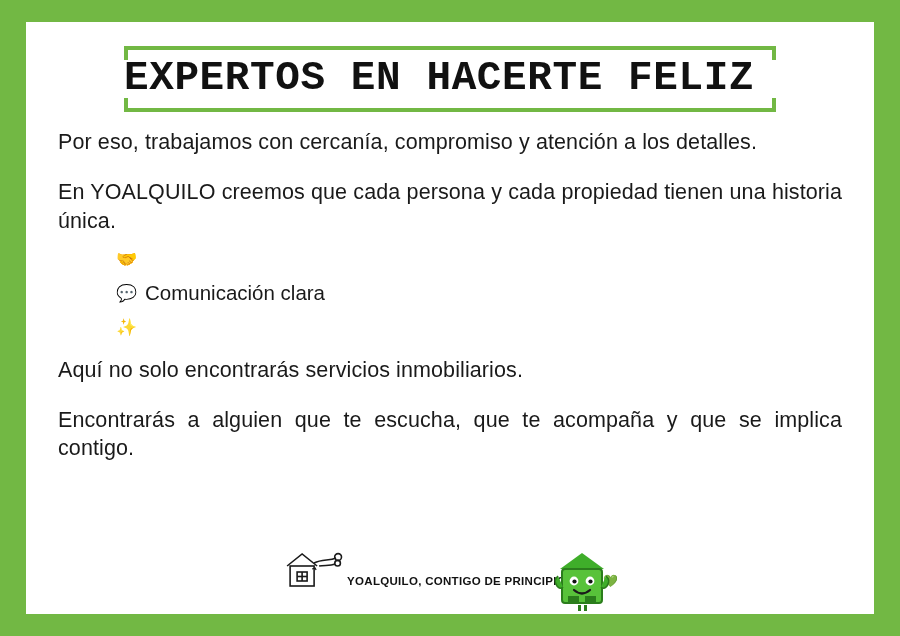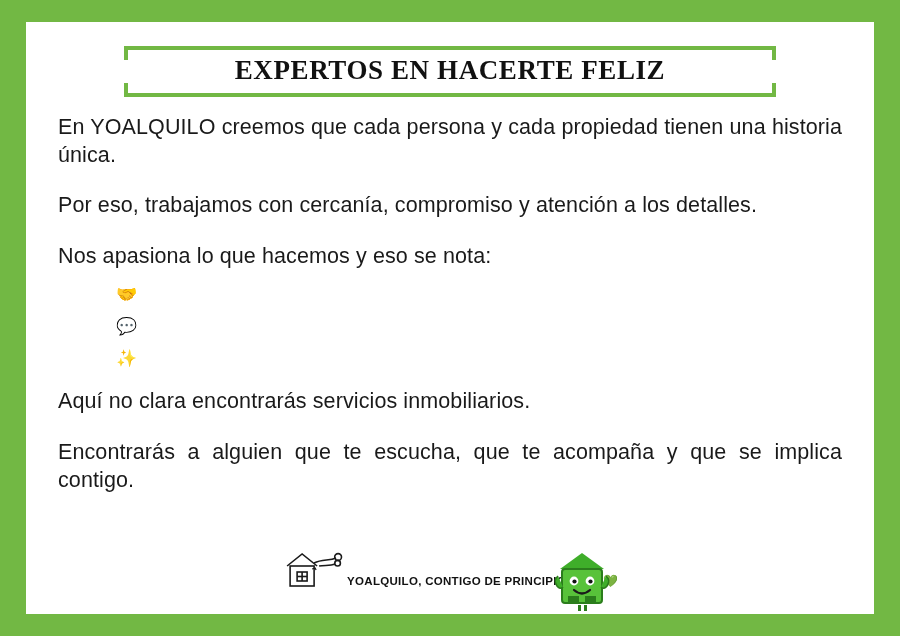--- a/index.html
+++ b/index.html
@@ -45,25 +45,25 @@
     position: absolute;
     width: 4px;
     height: 14px;
     background: #72b844;
   }
   .rule.top::before { left: 0; top: 0; }
   .rule.top::after { right: 0; top: 0; }
   .rule.bottom::before { left: 0; bottom: 0; }
   .rule.bottom::after { right: 0; bottom: 0; }
   h1.title {
-    font-family: Liberation Serif, serif;
+    font-family: Liberation Mono, monospace;
     font-weight: bold;
-    font-size: 27px;
+    font-size: 41px;
     letter-spacing: 0.6px;
-    text-align: center;
+    text-align: left;
     color: #111111;
     margin: 6px 0 7px 0;
     line-height: 1.1;
   }
   
   .body-copy {
     margin-top: 16px;
     color: #1a1a1a;
   }
   p.para {
@@ -149,37 +149,37 @@
 <div class="poster">
   <div class="inner">
 
     <div class="title-block">
       <div class="rule top"></div>
       <h1 class="title">EXPERTOS EN HACERTE FELIZ</h1>
       <div class="rule bottom"></div>
     </div>
 
     <div class="body-copy">
+      <p class="para">Por eso, trabajamos con cercanía, compromiso y atención a los detalles.</p>
       <p class="para">En YOALQUILO creemos que cada persona y cada propiedad tienen una historia única.</p>
-      <p class="para">Por eso, trabajamos con cercanía, compromiso y atención a los detalles.</p>
-      <p class="para no-justify">Nos apasiona lo que hacemos y eso se nota:</p>
 
       <ul class="features">
         <li>
           <span class="emoji">🤝</span>
         </li>
         <li>
           <span class="emoji">💬</span>
+          <span>Comunicación clara</span>
         </li>
         <li>
           <span class="emoji">✨</span>
         </li>
       </ul>
 
-      <p class="para no-justify">Aquí no clara encontrarás servicios inmobiliarios.</p>
+      <p class="para no-justify">Aquí no solo encontrarás servicios inmobiliarios.</p>
       <p class="para">Encontrarás a alguien que te escucha, que te acompaña y que se implica contigo.</p>
     </div>
 
     <div class="footer">
       <div class="footer-center">
 
         <svg class="key-house-logo" viewBox="0 0 62 48">
           <g fill="none" stroke="#1a1a1a" stroke-width="1.6">
             <polyline points="6,22 21,10 36,22"></polyline>
             <rect x="9" y="22" width="24" height="20"></rect>

